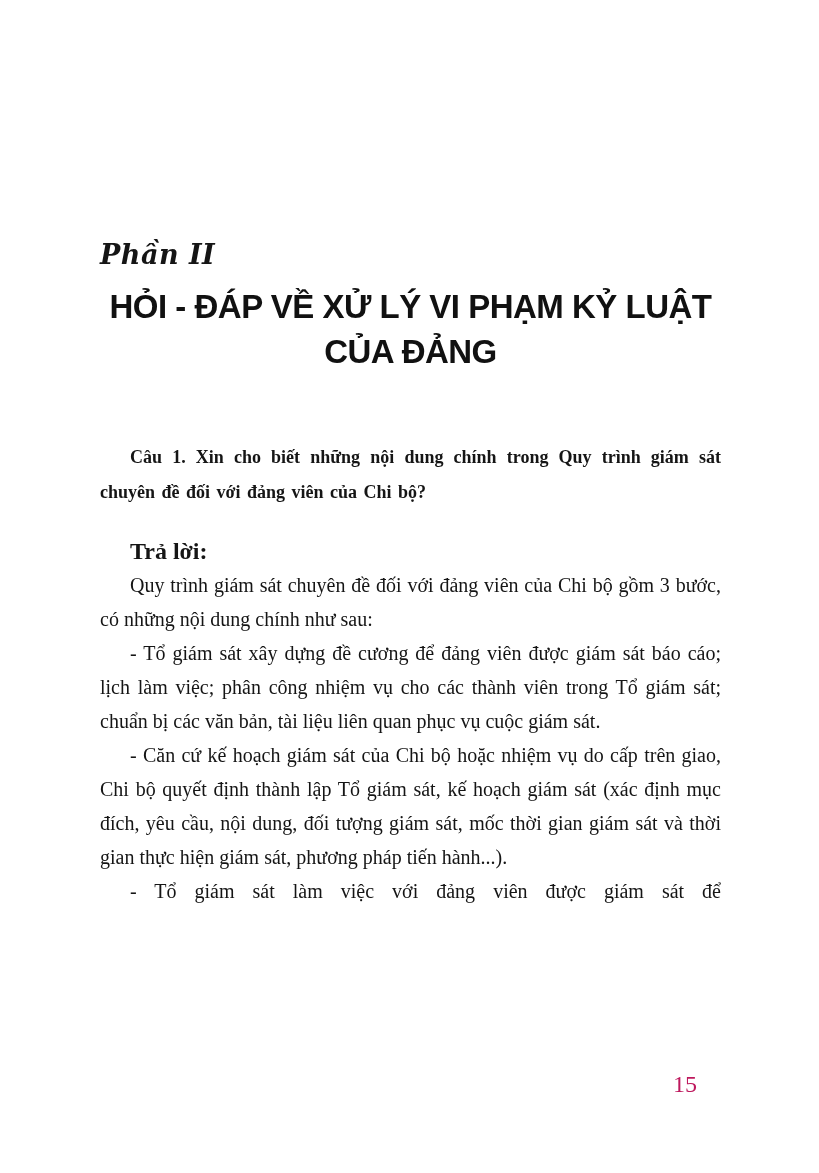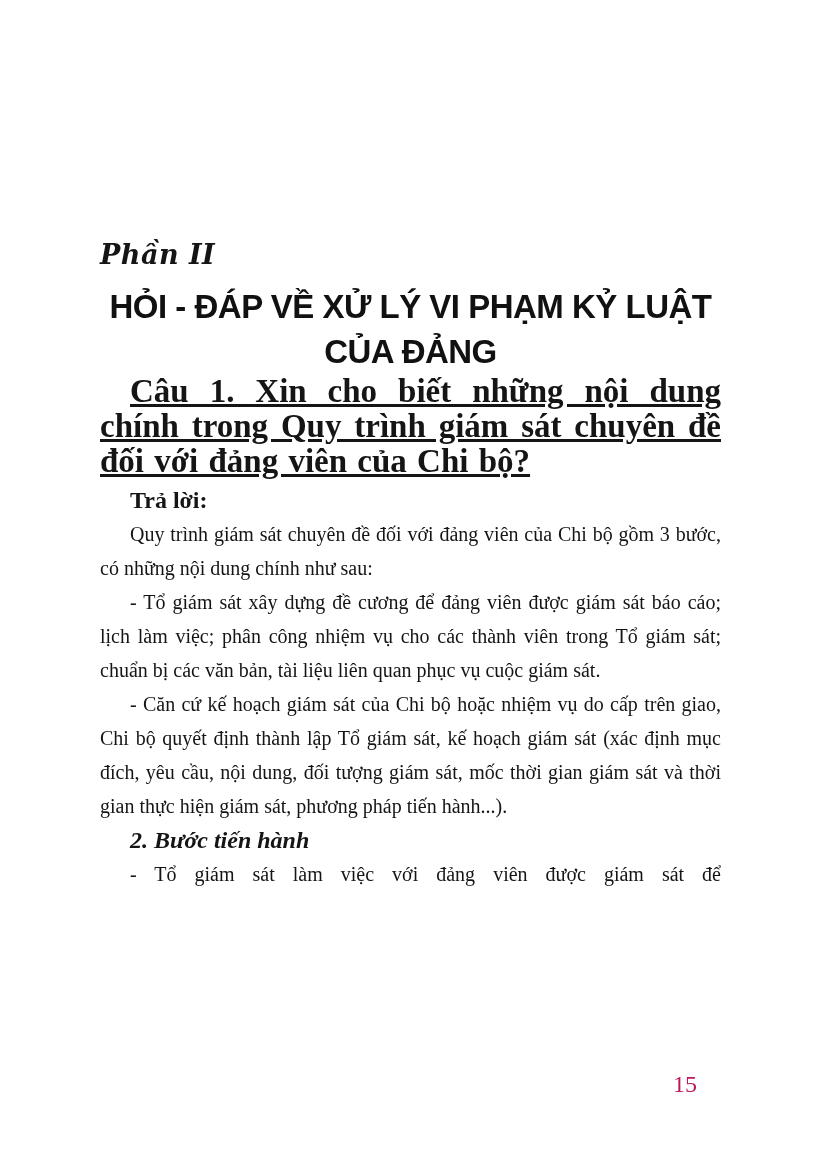--- a/index.html
+++ b/index.html
@@ -30,30 +30,30 @@
     margin-top: 12px;
     text-align: center;
     font-family: "Liberation Sans", "DejaVu Sans", sans-serif;
     font-weight: 700;
     font-size: 33px;
     line-height: 45px;
     letter-spacing: -0.5px;
     color: #111111;
   }
   .question {
+    margin-top: 66px;
     font-weight: bold;
-    font-size: 33px;
+    font-size: 18px;
     line-height: 35px;
     text-align: justify;
     text-indent: 30px;
     word-spacing: 2px;
-    text-decoration: underline;
   }
   .answer-label {
-    margin-top: 4px;
+    margin-top: 24px;
     font-weight: bold;
     font-size: 24px;
     line-height: 34px;
     text-indent: 30px;
   }
   .para {
     font-size: 20px;
     line-height: 34px;
     text-align: justify;
     text-indent: 30px;
@@ -92,18 +92,17 @@
 
   <p class="answer-label">Trả lời:</p>
 
   <p class="para">Quy trình giám sát chuyên đề đối với đảng viên của Chi bộ gồm 3 bước, có những nội dung chính như sau:</p>
 
 
   <p class="para">- Tổ giám sát xây dựng đề cương để đảng viên được giám sát báo cáo; lịch làm việc; phân công nhiệm vụ cho các thành viên trong Tổ giám sát; chuẩn bị các văn bản, tài liệu liên quan phục vụ cuộc giám sát.</p>
 
   <p class="para">- Căn cứ kế hoạch giám sát của Chi bộ hoặc nhiệm vụ do cấp trên giao, Chi bộ quyết định thành lập Tổ giám sát, kế hoạch giám sát (xác định mục đích, yêu cầu, nội dung, đối tượng giám sát, mốc thời gian giám sát và thời gian thực hiện giám sát, phương pháp tiến hành...).</p>
 
-  <p class="step-heading">2. Bước tiến hành</p>
 
   <p class="para continued">- Tổ giám sát làm việc với đảng viên được giám sát để</p>
 </div>
 
 <div class="page-number">15</div>
 
 </body></html>

